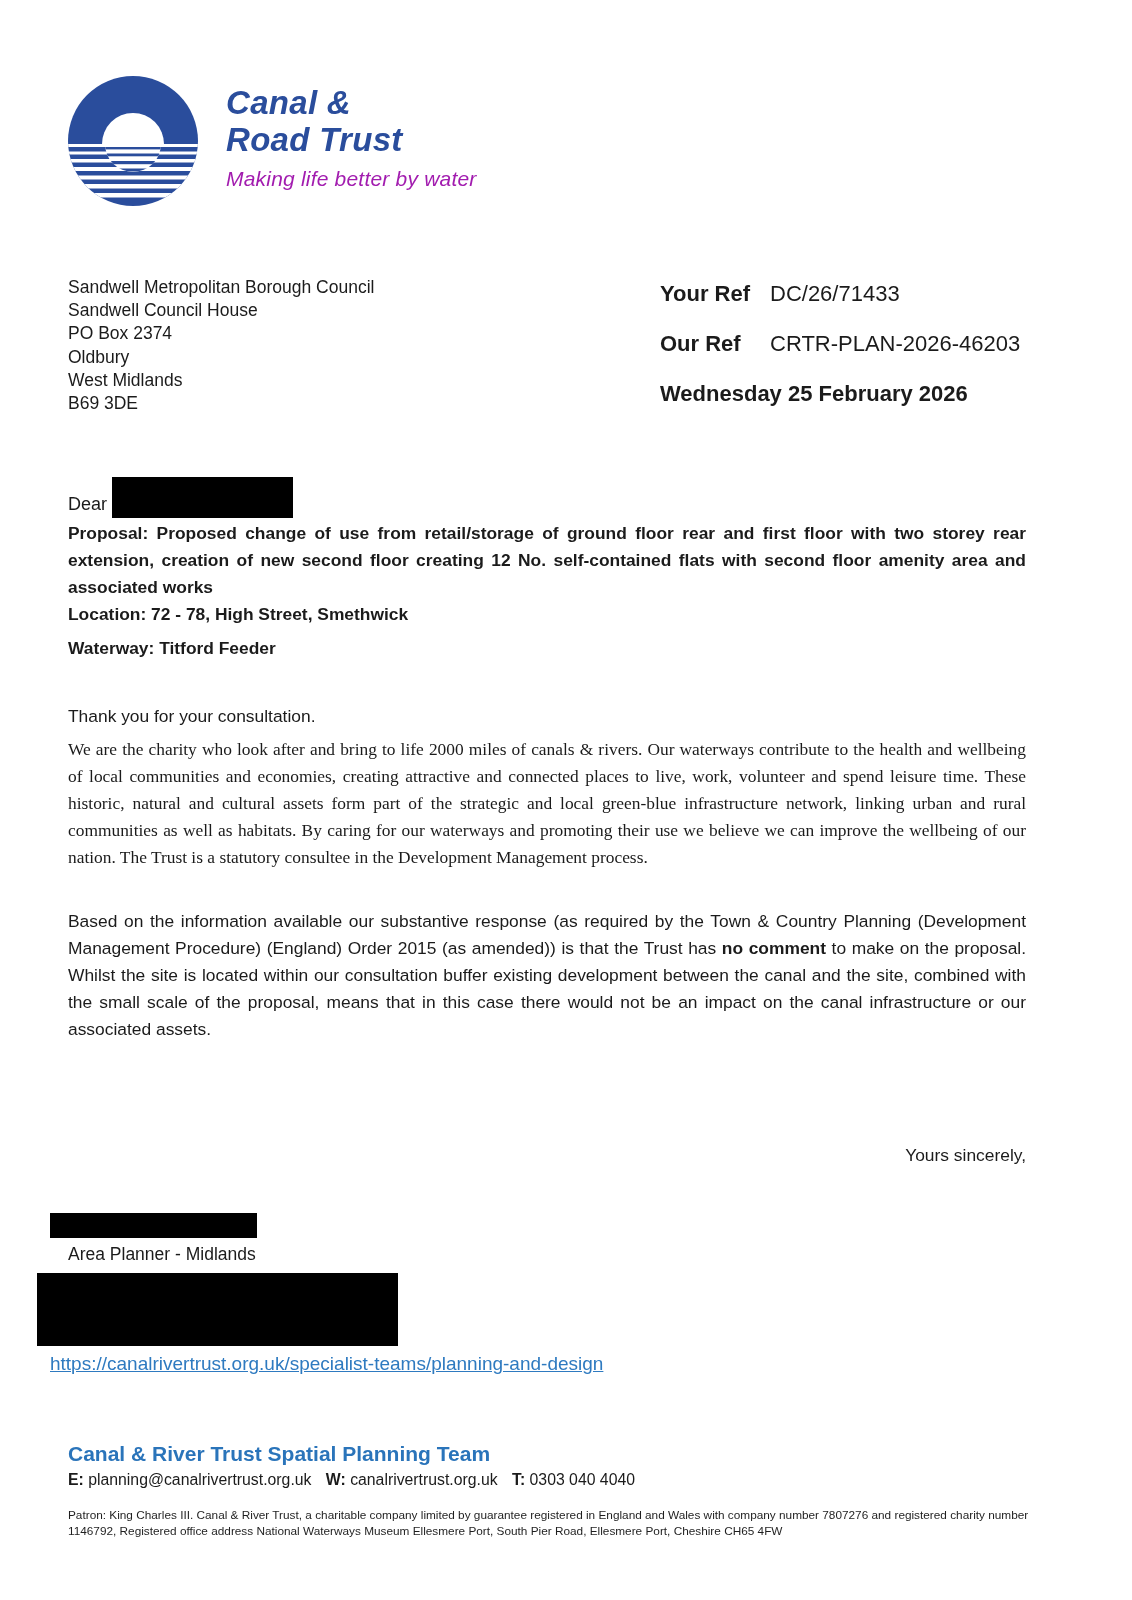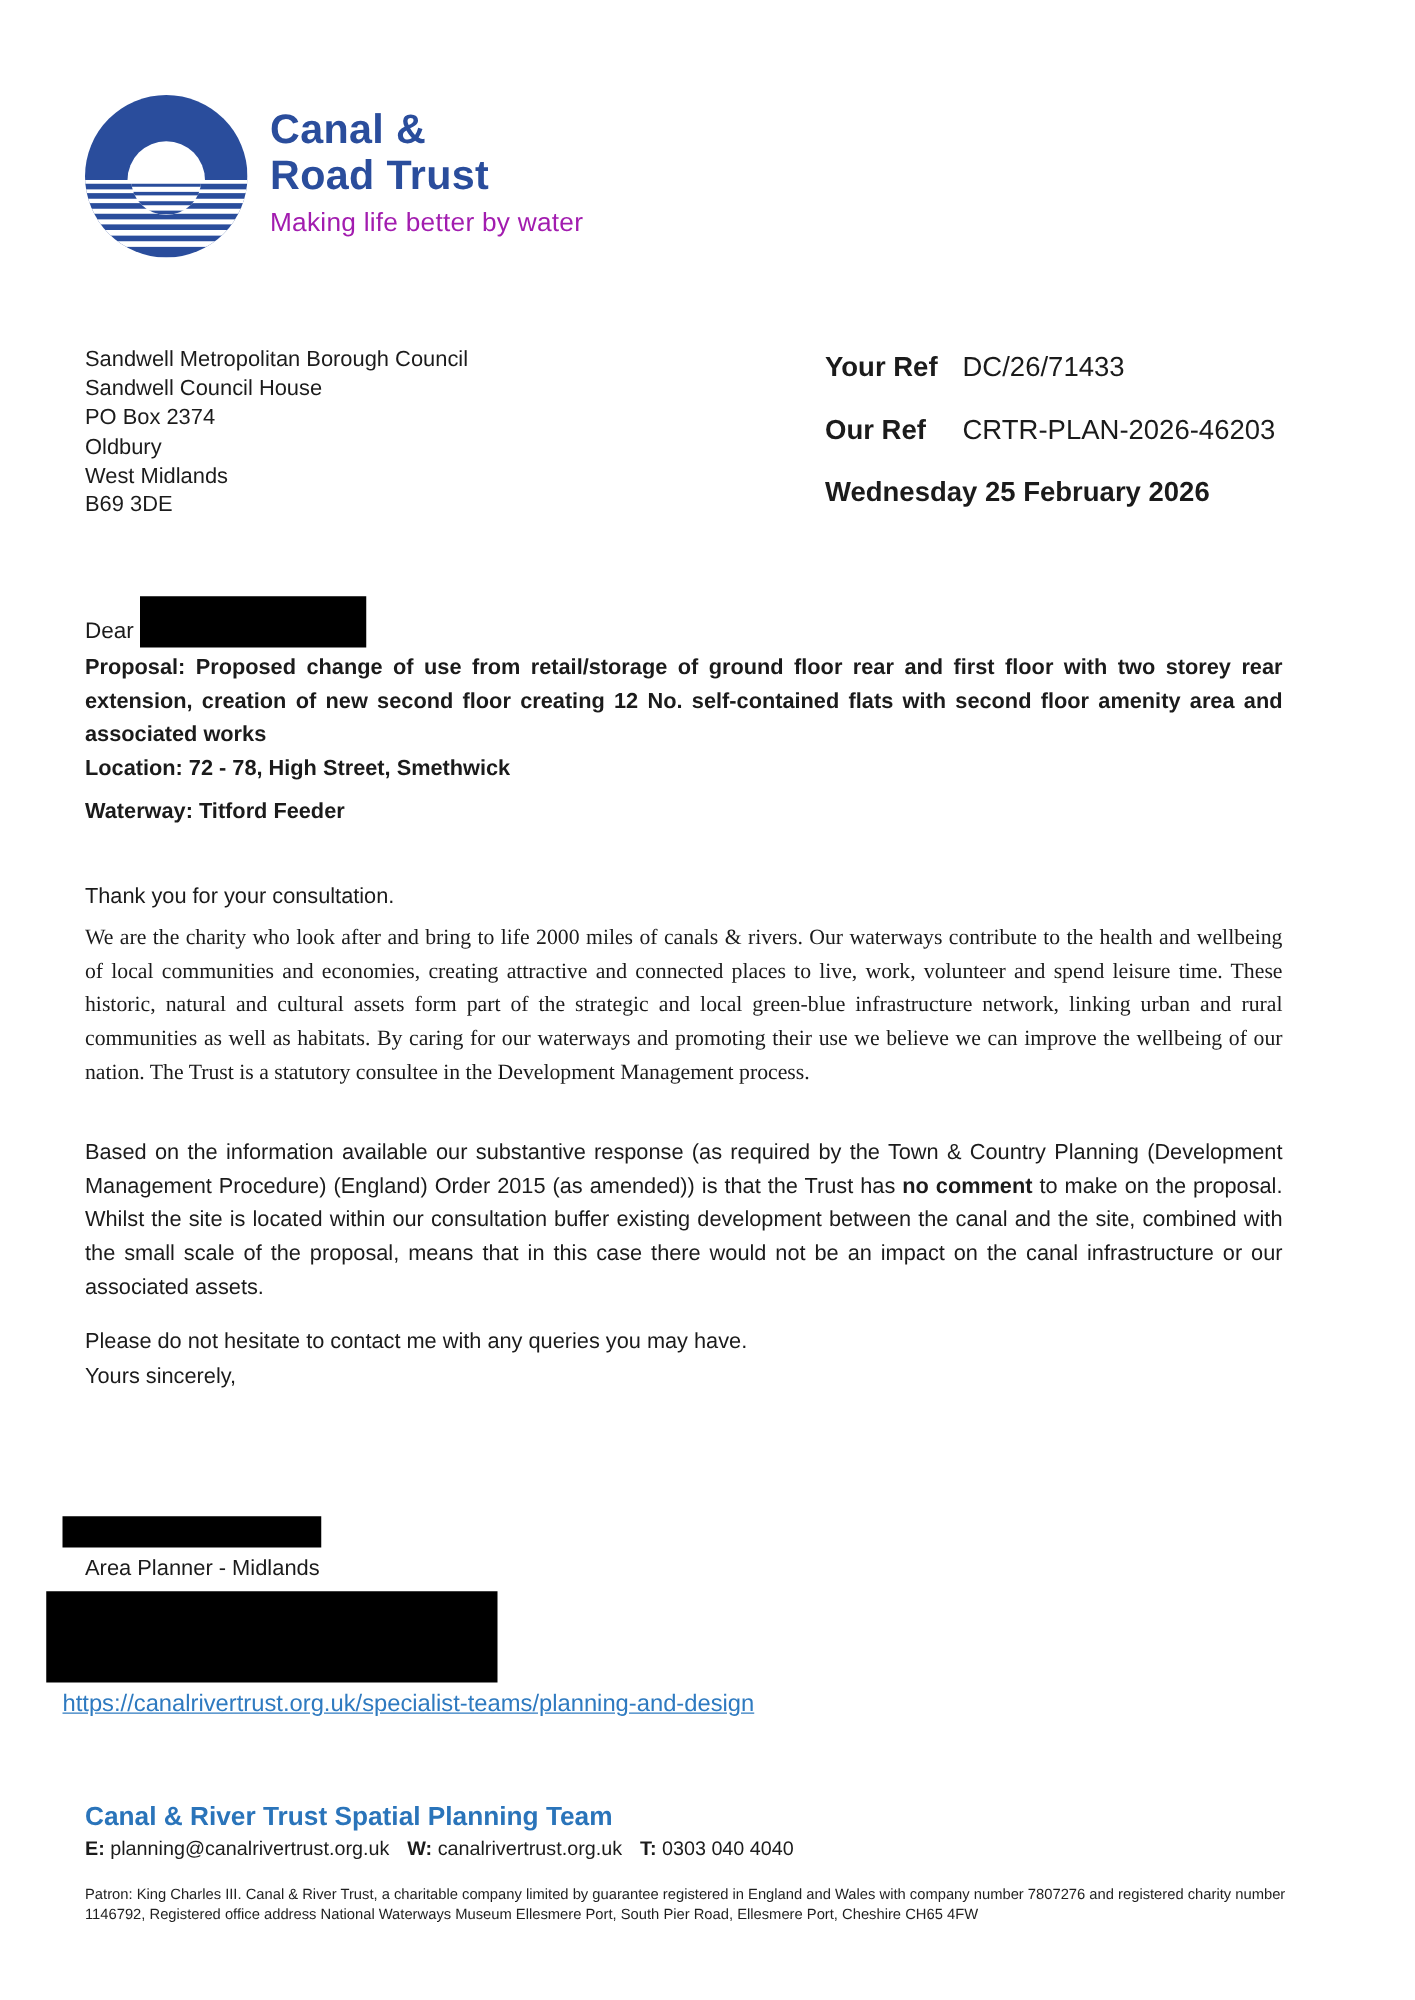--- a/index.html
+++ b/index.html
@@ -11,21 +11,21 @@
     background: #ffffff;
     font-family: "Liberation Sans", sans-serif;
     color: #1b1b1b;
     overflow: hidden;
   }
   .abs { position: absolute; }
 
   
   .logo-wrap { left: 68px; top: 76px; display: flex; align-items: flex-start; }
   .logo-icon svg { display: block; }
-  .logo-text { margin-left: 18px; margin-top: 8px; }
+  .logo-text { margin-left: 28px; margin-top: 8px; font-style: italic; }
   .logo-title {
     font-size: 33px; font-weight: bold; color: #2a4d9c;
     line-height: 37px; letter-spacing: 0.3px;
   }
   .logo-tagline { font-size: 21px; color: #a21caf; margin-top: 9px; letter-spacing: 0.2px; }
 
   
   .recipient { left: 68px; top: 276px; font-size: 17.5px; line-height: 23.2px; }
 
   
@@ -44,21 +44,21 @@
   .justify { text-align: justify; }
   .bold { font-weight: bold; }
 
   .proposal  { top: 520px; }
   .location  { top: 601px; }
   .waterway  { top: 635px; }
   .thanks    { top: 703px; }
   .charity   { top: 736px; font-family: Liberation Serif, serif; }
   .response  { top: 908px; }
   .queries   { top: 1059px; }
-  .closing   { top: 1087px; }
+  .closing   { top: 1142px; text-align: right; }
 
   .redact-signature { left: 50px; top: 1213px; width: 207px; height: 25px; }
   .sig-title { left: 68px; top: 1244px; font-size: 17.5px; }
   .redact-contact { left: 37px; top: 1273px; width: 361px; height: 73px; }
 
   .planning-link {
     left: 50px; top: 1353px; font-size: 19px;
     color: #2e7ac0; text-decoration: underline; cursor: pointer;
   }
 
@@ -141,21 +141,20 @@
   <div class="abs dear-text">Dear</div>
   <div class="abs redact redact-name"></div>
 
   <div class="abs body-block proposal bold justify">Proposal: Proposed change of use from retail/storage of ground floor rear and first floor with two storey rear extension, creation of new second floor creating 12 No. self-contained flats with second floor amenity area and associated works</div>
   <div class="abs body-block location bold">Location: 72 - 78, High Street, Smethwick</div>
   <div class="abs body-block thanks">Thank you for your consultation.</div>
 
   <div class="abs body-block waterway bold">Waterway: Titford Feeder</div>
   <div class="abs body-block charity justify">We are the charity who look after and bring to life 2000 miles of canals &amp; rivers. Our waterways contribute to the health and wellbeing of local communities and economies, creating attractive and connected places to live, work, volunteer and spend leisure time. These historic, natural and cultural assets form part of the strategic and local green-blue infrastructure network, linking urban and rural communities as well as habitats. By caring for our waterways and promoting their use we believe we can improve the wellbeing of our nation. The Trust is a statutory consultee in the Development Management process.</div>
   <div class="abs body-block response justify"><span>Based on the information available our substantive response (as required by the Town &amp; Country Planning (Development Management Procedure) (England) Order 2015 (as amended)) is that the Trust has </span><span class="bold">no comment</span><span> to make on the proposal. Whilst the site is located within our consultation buffer existing development between the canal and the site, combined with the small scale of the proposal, means that in this case there would not be an impact on the canal infrastructure or our associated assets.</span></div>
-  <div class="abs body-block queries">Please do not hesitate to contact me with any queries you may have.</div>
   <div class="abs body-block closing">Yours sincerely,</div>
 
   <div class="abs redact redact-signature"></div>
   <div class="abs sig-title">Area Planner - Midlands</div>
   <div class="abs redact redact-contact"></div>
 
   <a class="abs planning-link">https://canalrivertrust.org.uk/specialist-teams/planning-and-design</a>
 
   <div class="abs team-title">Canal &amp; River Trust Spatial Planning Team</div>
   <div class="abs contact-line">

